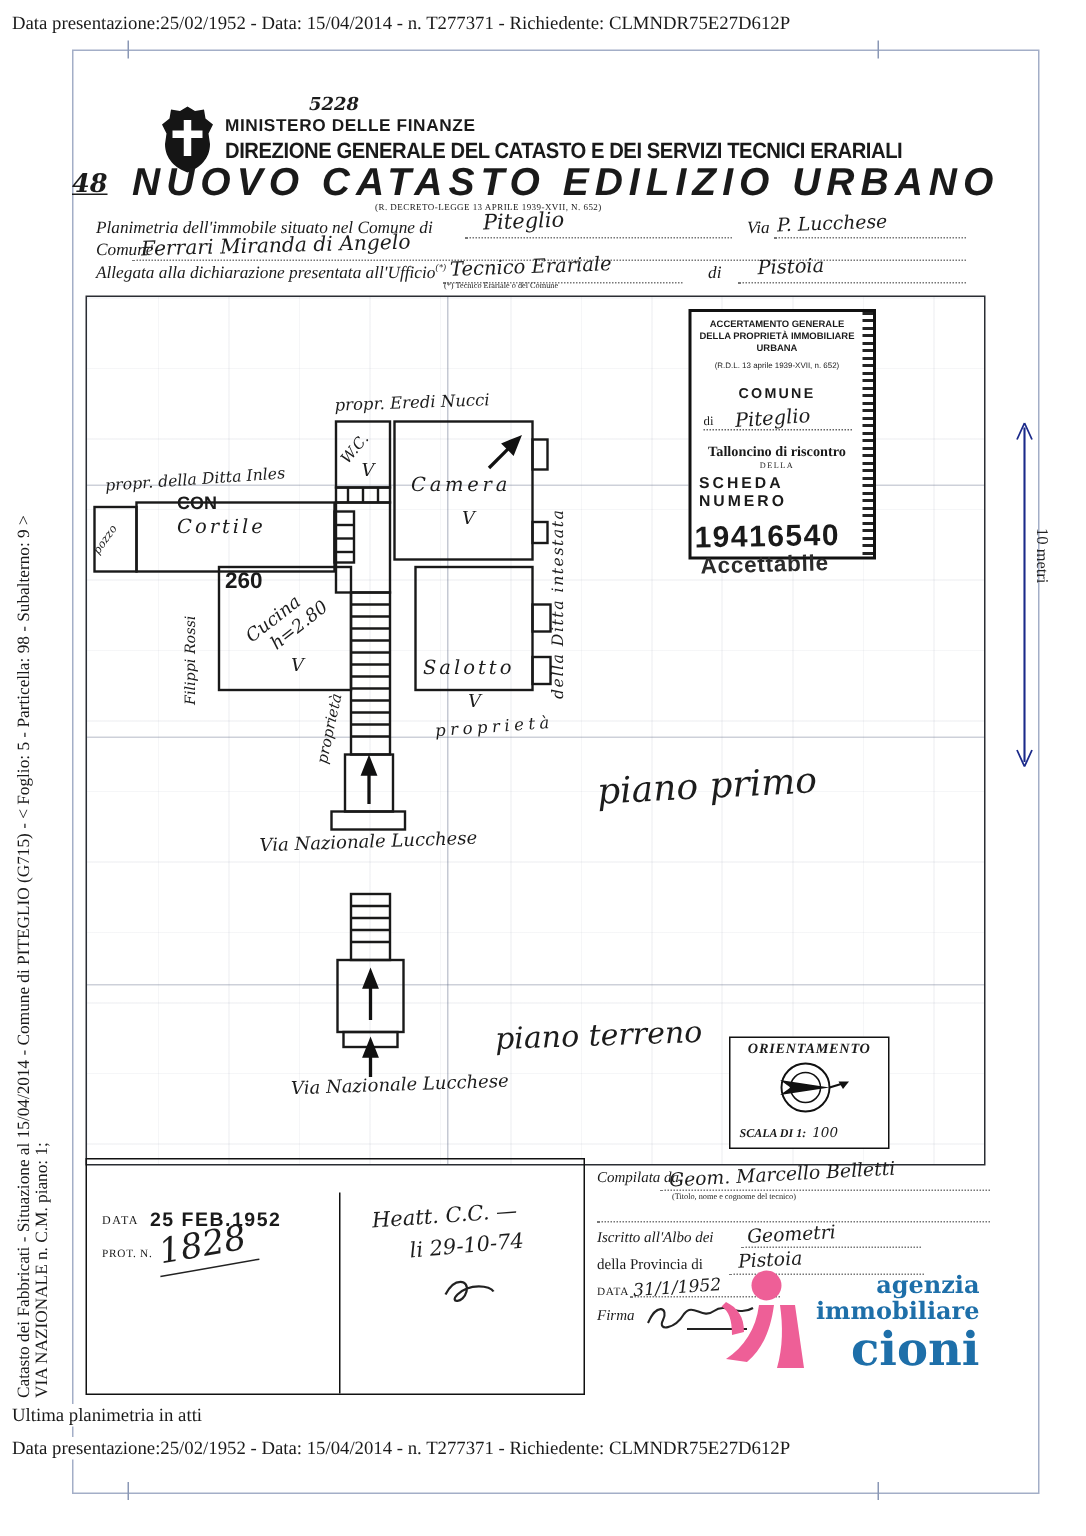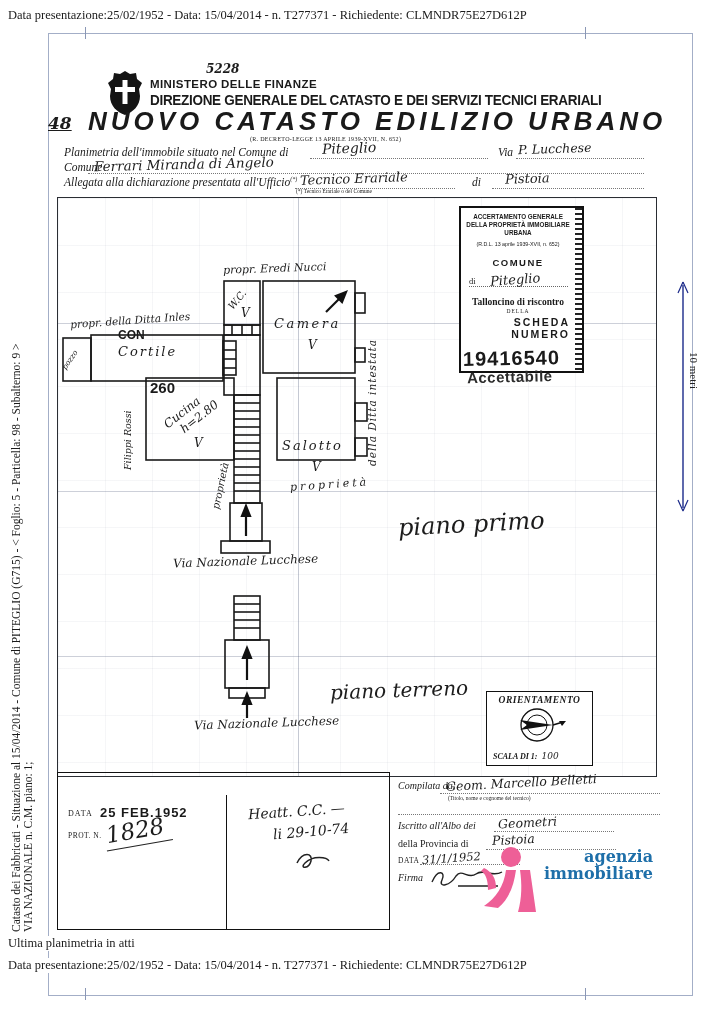--- a/index.html
+++ b/index.html
@@ -170,21 +170,21 @@
       <div class="abs" style="right:0;top:0;width:7px;height:100%;background:repeating-linear-gradient(180deg,#222 0 2px,transparent 2px 5px);"></div>
       <div class="sans" style="margin:5px 12px 0 5px;font-size:6.3px;font-weight:bold;text-align:center;line-height:1.25;">ACCERTAMENTO GENERALE DELLA PROPRIETÀ IMMOBILIARE URBANA</div>
       <div class="sans" style="margin:4px 12px 0 5px;font-size:5.3px;text-align:center;">(R.D.L. 13 aprile 1939-XVII, n. 652)</div>
       <div class="sans" style="margin:10px 12px 0 5px;font-size:9.5px;font-weight:bold;text-align:center;letter-spacing:1.5px;">COMUNE</div>
       <div style="position:relative;margin:2px 14px 0 8px;border-bottom:1px dotted #666;height:16px;">
         <span class="serif" style="font-size:8.5px;">di</span>
         <span class="hand" style="font-size:13px;margin-left:10px;display:inline-block;transform:rotate(-4deg);">Piteglio</span>
       </div>
       <div class="serif" style="margin:10px 12px 0 5px;font-size:9.5px;font-weight:bold;text-align:center;">Talloncino di riscontro</div>
       <div class="serif" style="margin:1px 12px 0 5px;font-size:5.5px;text-align:center;letter-spacing:1px;">DELLA</div>
-      <div class="sans" style="margin:2px 12px 0 5px;font-size:10.5px;font-weight:bold;text-align:right;letter-spacing:2px;">SCHEDA NUMERO</div>
+      <div class="sans" style="margin:2px 12px 0 5px;font-size:10.5px;font-weight:bold;text-align:left;letter-spacing:2px;">SCHEDA NUMERO</div>
       <div class="sans" style="margin:7px 12px 0 2px;font-size:20px;font-weight:bold;letter-spacing:1px;transform:rotate(-1deg);">19416540</div>
       <div class="sans" style="margin:-2px 12px 0 6px;font-size:15px;font-weight:bold;letter-spacing:.5px;color:#2b2b2b;transform:rotate(-1.5deg);">Accettabile</div>
     </div>
 
     <div class="abs" style="left:428px;top:493px;width:107px;height:75px;border:1.5px solid #111;box-sizing:border-box;background:#fff;">
       <div class="serif" style="margin-top:3px;font-size:9.5px;font-weight:bold;font-style:italic;text-align:center;letter-spacing:.5px;">ORIENTAMENTO</div>
       <svg width="107" height="40" viewBox="0 0 107 40">
         <circle cx="50" cy="20" r="16" fill="none" stroke="#111" stroke-width="1.3"></circle>
         <circle cx="50" cy="20" r="10" fill="none" stroke="#111" stroke-width="1"></circle>
         <path d="M33,25 L66,20 L33,15 L40,20 Z" fill="#111"></path>
@@ -244,20 +244,21 @@
   <div class="abs" style="left:478px;top:846px;width:200px;height:72px;">
     <svg class="abs" style="left:0;top:0;" width="62" height="70" viewBox="0 0 62 70">
       <circle cx="33" cy="11" r="10" fill="#ee5f97"></circle>
       <path d="M6,22 C14,26 18,32 18,42 L10,44 C10,34 8,28 3,25 Z" fill="#ee5f97"></path>
       <path d="M28,24 C26,40 18,52 6,60 L20,62 C32,52 36,38 38,24 Z" fill="#ee5f97"></path>
       <path d="M42,24 L52,24 L58,66 L40,66 C44,52 44,38 42,24 Z" fill="#ee5f97"></path>
     </svg>
     <div class="abs" style="left:66px;top:2px;color:#1e6fa9;font-family:'DejaVu Serif',serif;font-weight:bold;line-height:1.08;text-align:right;">
       <div style="font-size:16px;">agenzia</div>
       <div style="font-size:16px;">immobiliare</div>
+      <div style="font-size:31px;margin-top:1px;">cioni</div>
     </div>
   </div>
 
   <div class="abs" style="left:10px;top:932px;width:690px;transform:rotate(-90deg);transform-origin:0 0;">
     <div class="serif" style="font-size:11.5px;white-space:nowrap;">Catasto dei Fabbricati - Situazione al 15/04/2014 - Comune di PITEGLIO (G715) - &lt; Foglio: 5 - Particella: 98 - Subalterno: 9 &gt;</div>
     <div class="serif" style="font-size:11.5px;white-space:nowrap;">VIA NAZIONALE n. C.M. piano: 1;</div>
   </div>
 
   <div class="abs serif" style="left:8px;top:936px;font-size:12.5px;background:#fff;padding-right:4px;">Ultima planimetria in atti</div>
   <div class="abs serif" style="left:8px;top:958px;font-size:12.5px;background:#fff;padding-right:4px;">Data presentazione:25/02/1952 - Data: 15/04/2014 - n. T277371 - Richiedente: CLMNDR75E27D612P</div>

